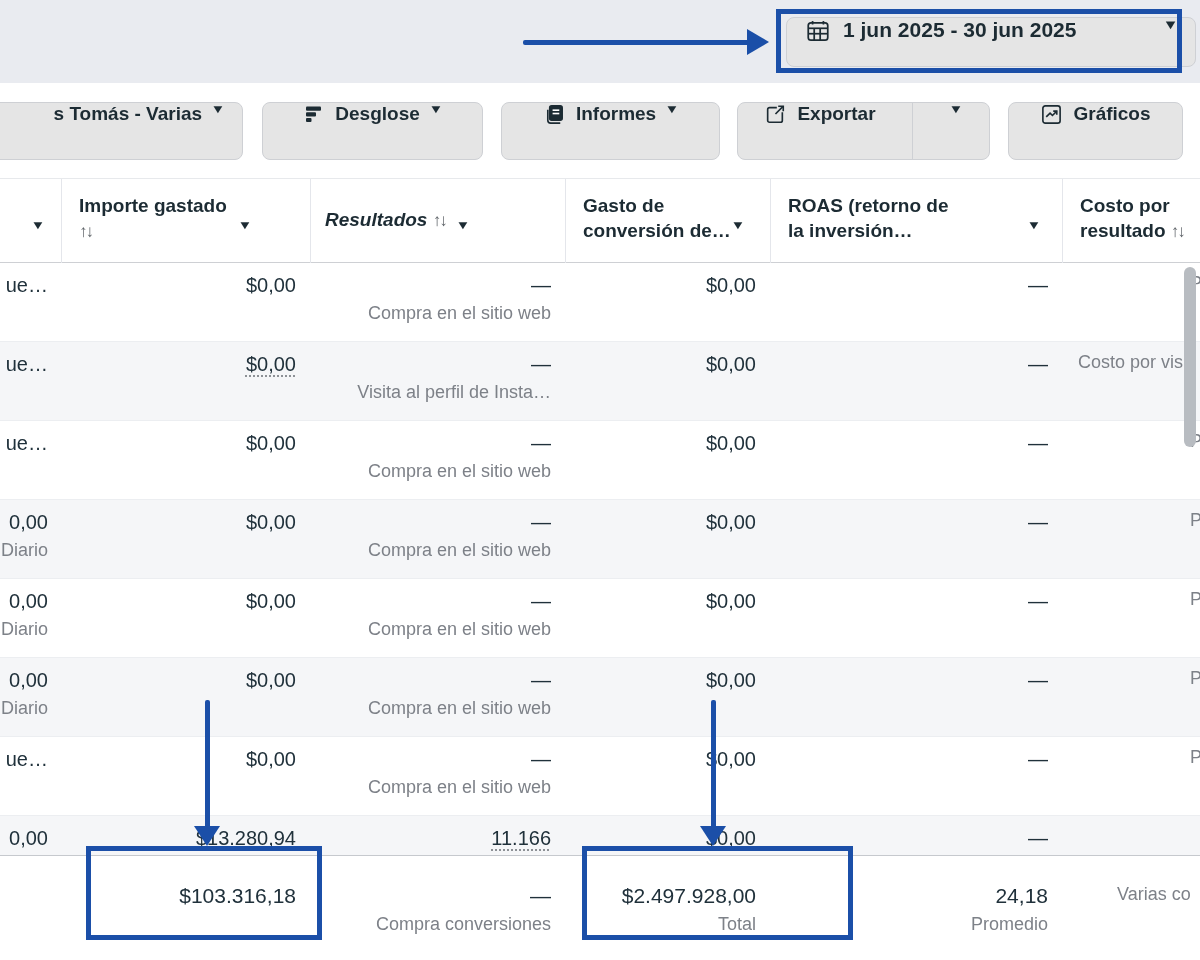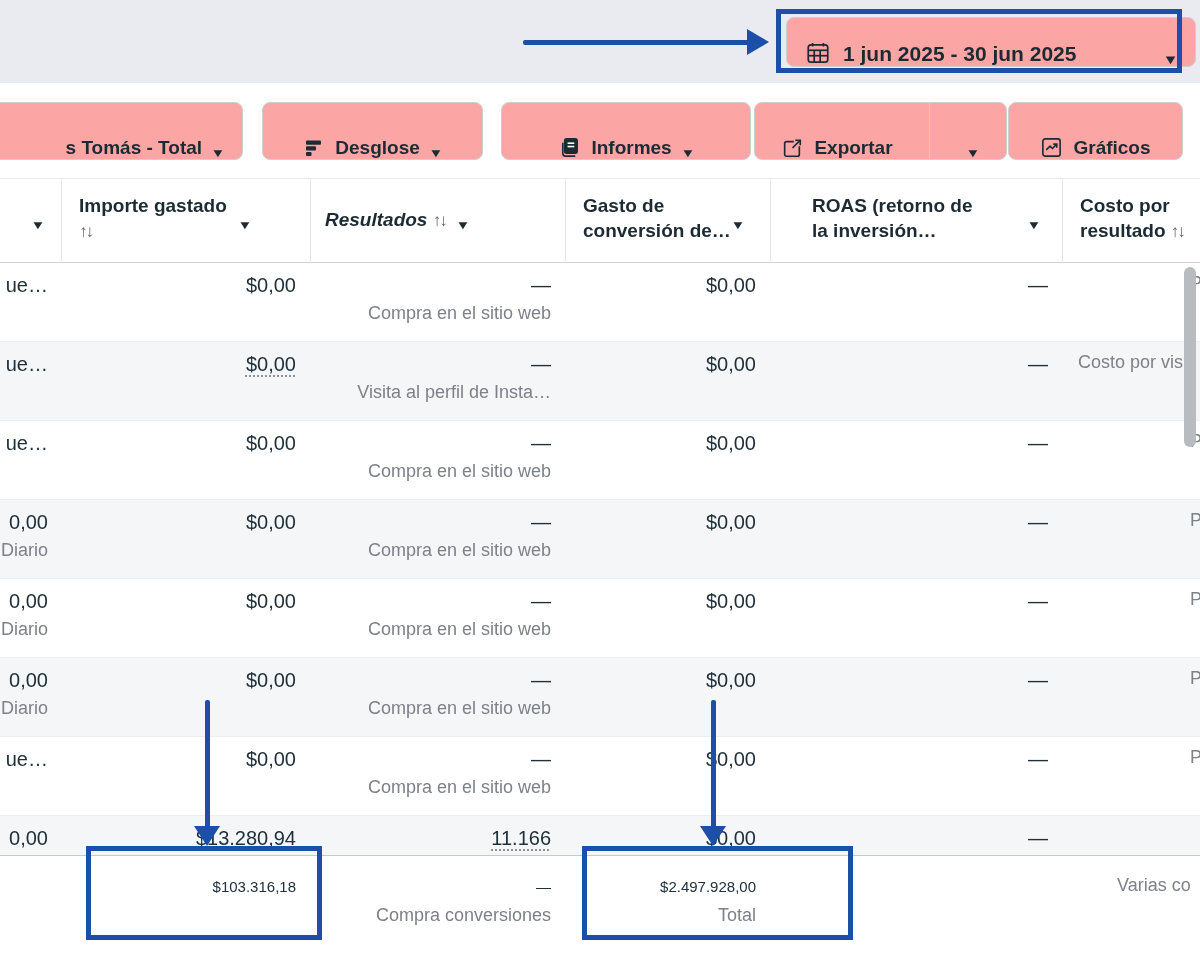--- a/index.html
+++ b/index.html
@@ -14,22 +14,22 @@
   
   .top-strip{left:0;top:0;width:1200px;height:83px;background:#e9ebf0;}
   .ann-box{border:5px solid #1b4fa8;box-sizing:border-box;pointer-events:none;}
   .arrow-line-h{background:#1b4fa8;height:5px;border-radius:2px;}
   .arrow-line-v{background:#1b4fa8;width:5px;border-radius:2px;}
   .arrow-head-r{width:0;height:0;border-top:13px solid transparent;border-bottom:13px solid transparent;border-left:22px solid #1b4fa8;}
   .arrow-head-d{width:0;height:0;border-left:13px solid transparent;border-right:13px solid transparent;border-top:20px solid #1b4fa8;}
 
   
   .btn{
-    background:#fca5a5;border:1px solid #ced0d4;border-radius:8px;box-sizing:border-box;
-    display:flex;align-items:flex-end;gap:10px;
+    background:#e5e5e5;border:1px solid #ced0d4;border-radius:8px;box-sizing:border-box;
+    display:flex;align-items:flex-start;gap:10px;
     font-size:19px;font-weight:600;color:#1c2b33;padding:0 18px;cursor:pointer;
   }
   .btn .caret{font-size:12px;line-height:1;color:#1c2b33;transform:scaleX(1.25);}
   .btn svg{flex:0 0 auto;}
   .toolbar-btn{top:102px;height:58px;}
   .split-divider{width:1px;height:100%;background:#ced0d4;}
 
   .date-btn{
     left:786px;top:17px;width:410px;height:50px;border-radius:8px;
     font-size:21px;font-weight:700;gap:12px;justify-content:flex-start;
@@ -57,21 +57,21 @@
   .c-res{left:310px;width:255px;}
   .c-valor{left:565px;width:205px;}
   .c-roas{left:770px;width:292px;}
   .c-costo{left:1062px;width:198px;}
   .c-costo .sub.sub-left{text-align:left;padding-left:16px;}
   .c-costo .sub.sub-edge{text-align:left;padding-left:128px;}
 
   
   .tsummary{left:0;top:855px;width:1260px;height:105px;background:#fff;border-top:1px solid #c6c9ce;box-sizing:border-box;}
   .tsummary .cell{height:105px;padding-top:16px;}
-  .tsummary .val{font-size:15px;}
+  .tsummary .val{font-size:21px;margin-top:9px;}
   .tsummary .sub{font-size:18px;color:#7d8188;}
   .sum-costo-sub{text-align:left;padding-left:55px;}
 
   
   .vscroll{left:1184px;top:267px;width:12px;height:180px;border-radius:6px;background:#b8bcc1;}
 </style>
 </head>
 <body>
 
 <div class="abs top-strip"></div>
@@ -90,50 +90,50 @@
       <line x1="7" y1="2.8" x2="7" y2="6"></line>
       <line x1="17" y1="2.8" x2="17" y2="6"></line>
     </svg>
   </span>
   <span>1 jun 2025 - 30 jun 2025</span>
   <span class="caret">▼</span>
 </div>
 <div class="abs ann-box" style="left:776px;top:9px;width:406px;height:64px;"></div>
 
 <div class="abs btn toolbar-btn" style="left:-42px;width:285px;justify-content:flex-end;">
-  <span>s Tomás - Total</span>
+  <span>s Tomás - Varias</span>
   <span class="caret">▼</span>
 </div>
 
 <div class="abs btn toolbar-btn" style="left:262px;width:221px;justify-content:center;">
   <span style="display:flex;">
     <svg width="22" height="22" viewBox="0 0 22 22" fill="#1c2b33">
       <rect x="3" y="3.5" width="15" height="4.2" rx="1"></rect>
       <rect x="3" y="9.2" width="10" height="4.2" rx="1"></rect>
       <rect x="3" y="14.9" width="5.5" height="4.2" rx="1"></rect>
     </svg>
   </span>
   <span>Desglose</span>
   <span class="caret">▼</span>
 </div>
 
-<div class="abs btn toolbar-btn" style="left:501px;width:250px;justify-content:center;">
+<div class="abs btn toolbar-btn" style="left:501px;width:219px;justify-content:center;">
   <span style="display:flex;">
     <svg width="23" height="23" viewBox="0 0 24 24" fill="none" stroke="#1c2b33" stroke-width="1.7">
       <rect x="7" y="3" width="13" height="15" rx="2" fill="#1c2b33"></rect>
       <path d="M5 7 v11 a3 3 0 0 0 3 3 h10"></path>
       <line x1="10" y1="7.5" x2="17" y2="7.5" stroke="#fff"></line>
       <line x1="10" y1="11" x2="17" y2="11" stroke="#fff"></line>
     </svg>
   </span>
   <span>Informes</span>
   <span class="caret">▼</span>
 </div>
 
-<div class="abs btn toolbar-btn" style="left:754px;width:253px;padding:0;">
+<div class="abs btn toolbar-btn" style="left:737px;width:253px;padding:0;">
   <div style="display:flex;align-items:center;gap:11px;flex:1;justify-content:center;">
     <span style="display:flex;">
       <svg width="22" height="22" viewBox="0 0 24 24" fill="none" stroke="#1c2b33" stroke-width="1.8">
         <path d="M20 10 V19 a2 2 0 0 1 -2 2 H6 a2 2 0 0 1 -2 -2 V7 a2 2 0 0 1 2 -2 h8"></path>
         <polyline points="15.5,3.5 21,3.5 21,9"></polyline>
         <line x1="12.5" y1="12" x2="20.5" y2="4"></line>
       </svg>
     </span>
     <span>Exportar</span>
   </div>
@@ -166,21 +166,21 @@
   <div class="hcell" style="left:310px;width:255px;font-style:italic;">
     <div class="htext" style="top:28px;left:14px;"><span>Resultados</span>
       <span class="sortg">↑↓</span></div>
     <span class="hcaret" style="right:96px;">▼</span>
   </div>
   <div class="hcell" style="left:565px;width:205px;">
     <div class="htext" style="width:152px;">Gasto de conversión de…</div>
     <span class="hcaret" style="right:26px;">▼</span>
   </div>
   <div class="hcell" style="left:770px;width:292px;">
-    <div class="htext" style="width:180px;margin-left:24px;">ROAS (retorno de la inversión…</div>
+    <div class="htext" style="width:180px;">ROAS (retorno de la inversión…</div>
     <span class="hcaret" style="right:22px;">▼</span>
   </div>
   <div class="hcell" style="left:1062px;width:198px;">
     <div class="htext" style="width:140px;white-space:nowrap;"><span style="white-space:normal;display:inline;">Costo por resultado</span>
       <span class="sortg">↑↓</span></div>
   </div>
 </div>
 
 <div class="abs rows" id="rows">
     <div class="trow">
@@ -397,20 +397,24 @@
   <div class="cell c-importe">
     <div class="val">$103.316,18</div>
   </div>
   <div class="cell c-res">
     <div class="val">—</div>
     <div class="sub">Compra conversiones</div>
   </div>
   <div class="cell c-valor">
     <div class="val">$2.497.928,00</div>
     <div class="sub">Total</div>
+  </div>
+  <div class="cell c-roas">
+    <div class="val">24,18</div>
+    <div class="sub">Promedio</div>
   </div>
   <div class="cell c-costo">
     <div class="val"></div>
     <div class="sub sum-costo-sub">Varias co</div>
   </div>
 </div>
 
 <div class="abs vscroll"></div>
 
 <div class="abs arrow-line-v" style="left:205px;top:700px;height:132px;"></div>

